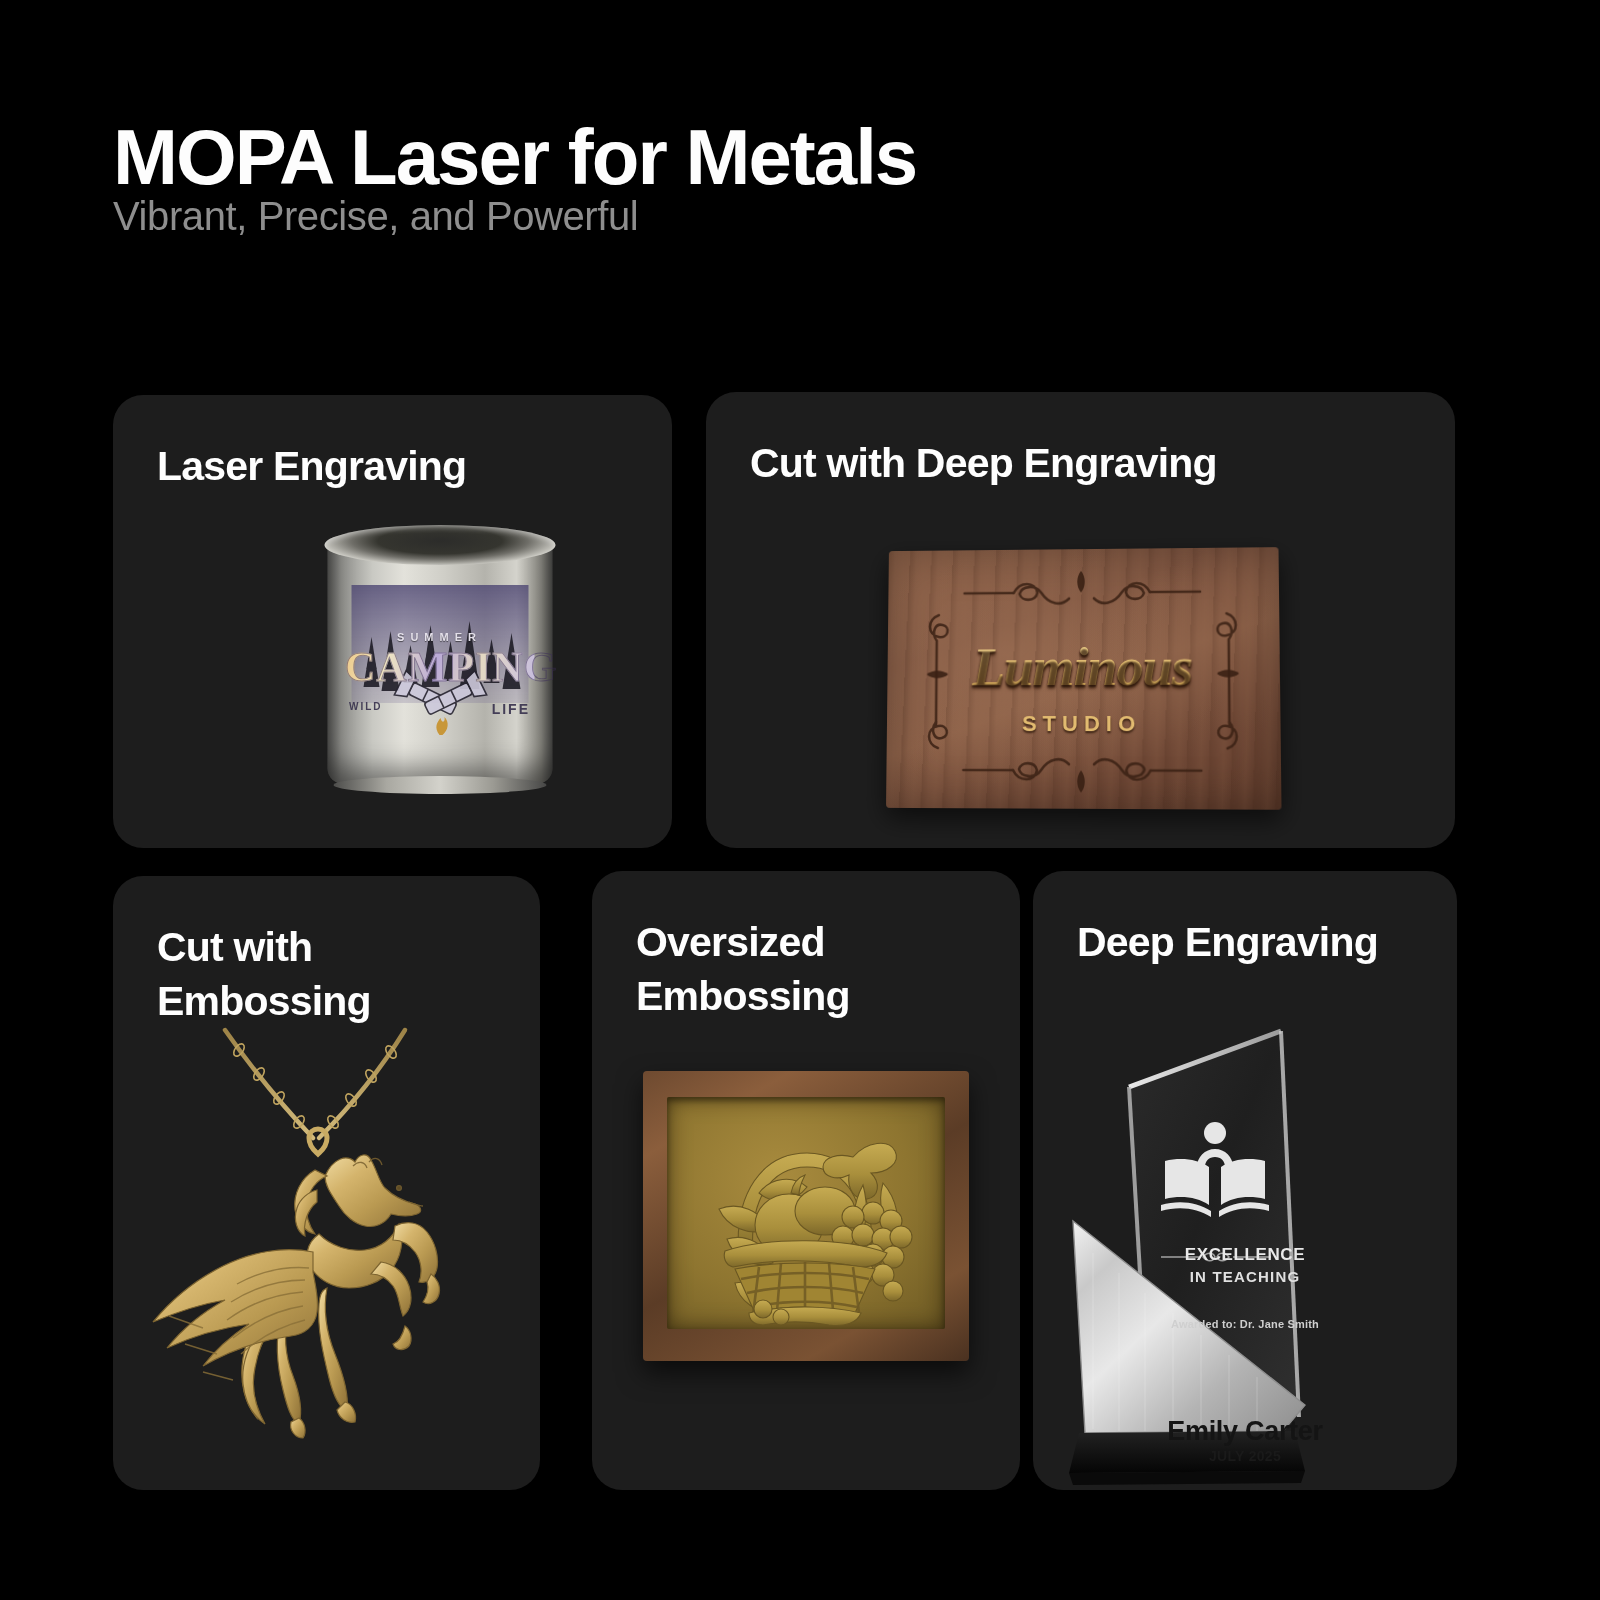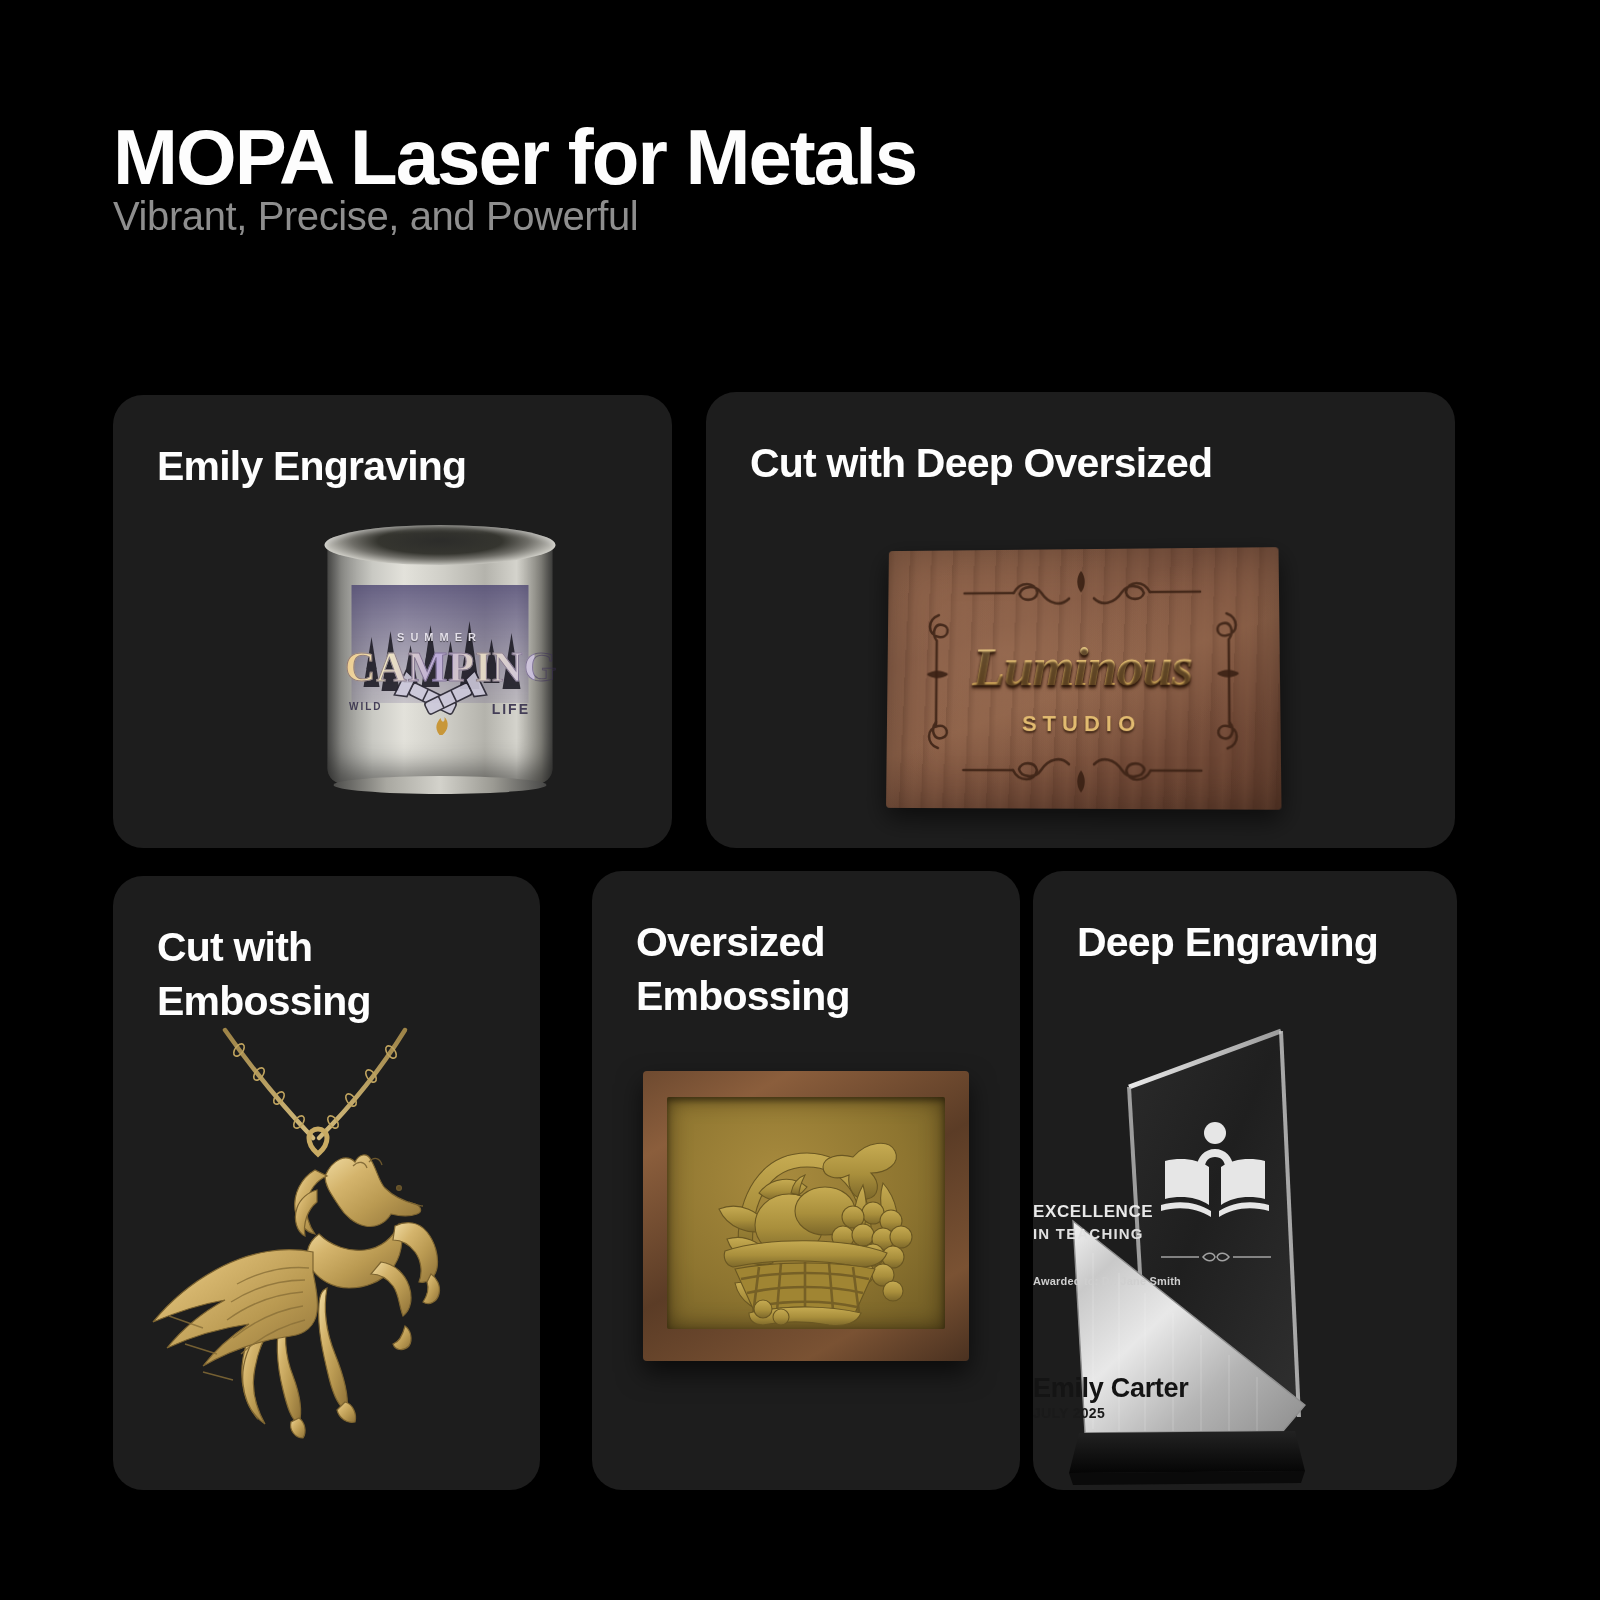--- a/index.html
+++ b/index.html
@@ -138,39 +138,39 @@
     position:relative; width:100%; height:100%;
     border-radius:2px;
     background:
       radial-gradient(ellipse at 40% 35%, #a88b3e 0%, #8e7530 55%, #6d5a24 100%);
     box-shadow: inset 0 0 22px rgba(40,28,8,.7), inset 0 3px 6px rgba(0,0,0,.5);
     overflow:hidden;
   }
 
   
   .trophy-wrap { position:absolute; left:0; top:150px; width:424px; height:469px; }
-  .trophy-txt { position:absolute; width:100%; left:0; }
+  .trophy-txt { position:absolute; text-align:center; width:100%; left:0;margin-top:43px; }
   .tr-title { top:181px; font-size:17px; font-weight:700; letter-spacing:.6px; color:#e9e9e9; }
   .tr-title2{ top:204px; font-size:15px; font-weight:700; letter-spacing:1.2px; color:#e0e0e0; }
   .tr-award { top:254px; font-size:11px; font-weight:600; color:#cfcfcf; letter-spacing:.2px; }
   .tr-name  { top:352px; font-size:27px; font-weight:700; color:#141414; letter-spacing:-.3px; }
   .tr-date  { top:384px; font-size:14px; font-weight:700; color:#1a1a1a; letter-spacing:.3px; }
 </style>
 </head>
 <body>
 
 <div class="page">
 
   <div class="header">
     <div class="page-title">MOPA Laser for Metals</div>
     <div class="page-subtitle">Vibrant, Precise, and Powerful</div>
   </div>
 
   <div class="card" id="card-color">
-    <div class="card-title">Emily Engraving</div>
+    <div class="card-title">Laser Engraving</div>
 
     <div class="card-media mug-wrap">
       <div class="mug">
         <div class="mug-body"></div>
         <div class="mug-rim"></div>
         <div class="mug-bottom"></div>
 
         <div class="mug-art">
           <svg viewBox="0 0 189 155" width="189" height="155">
             <defs>
@@ -217,21 +217,21 @@
           <div class="mug-txt t-summer">SUMMER</div>
           <div class="mug-txt t-camping">CAMPING</div>
           <div class="mug-txt t-wild">WILD</div>
           <div class="mug-txt t-life">LIFE</div>
         </div>
       </div>
     </div>
   </div>
 
   <div class="card" id="card-cutdeep">
-    <div class="card-title">Cut with Deep Oversized</div>
+    <div class="card-title">Cut with Deep Engraving</div>
 
     <div class="plaque">
       <div class="plaque-inner">
         <svg viewBox="0 0 393 260" width="393" height="260" style="position:absolute;inset:0">
           <g stroke="#3a2114" stroke-width="2.6" fill="none" stroke-linecap="round" opacity=".85">
 
             <path d="M78 44 H128 M265 44 H315"></path>
             <path d="M128 44 c6-12 22-12 24 0 c-2 9-16 9-18 1 c2-8 16-10 22-1 c8 12 20 14 28 6"></path>
             <path d="M265 44 c-6-12-22-12-24 0 c2 9 16 9 18 1 c-2-8-16-10-22-1 c-8 12-20 14-28 6"></path>
 

